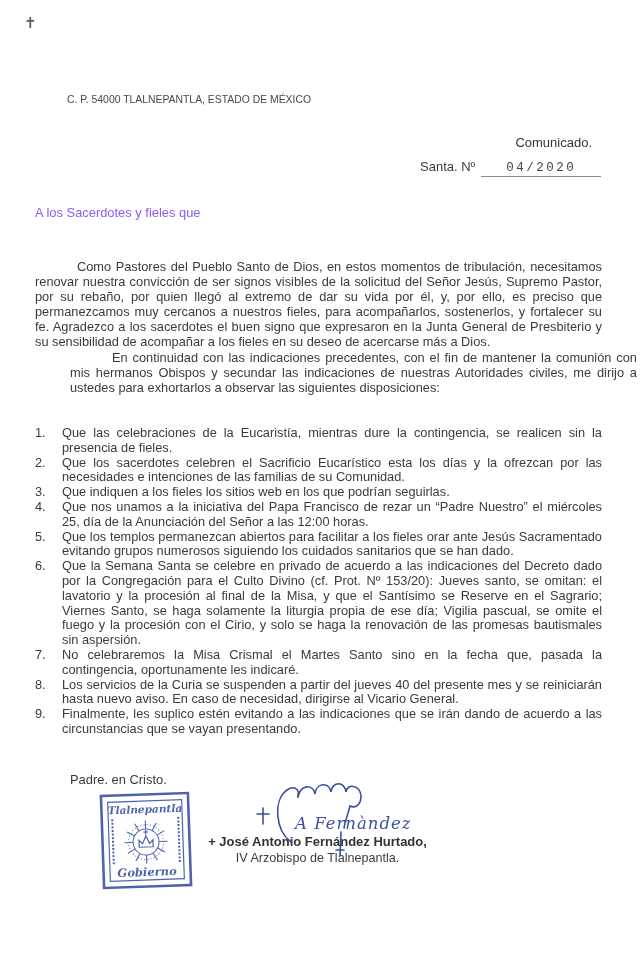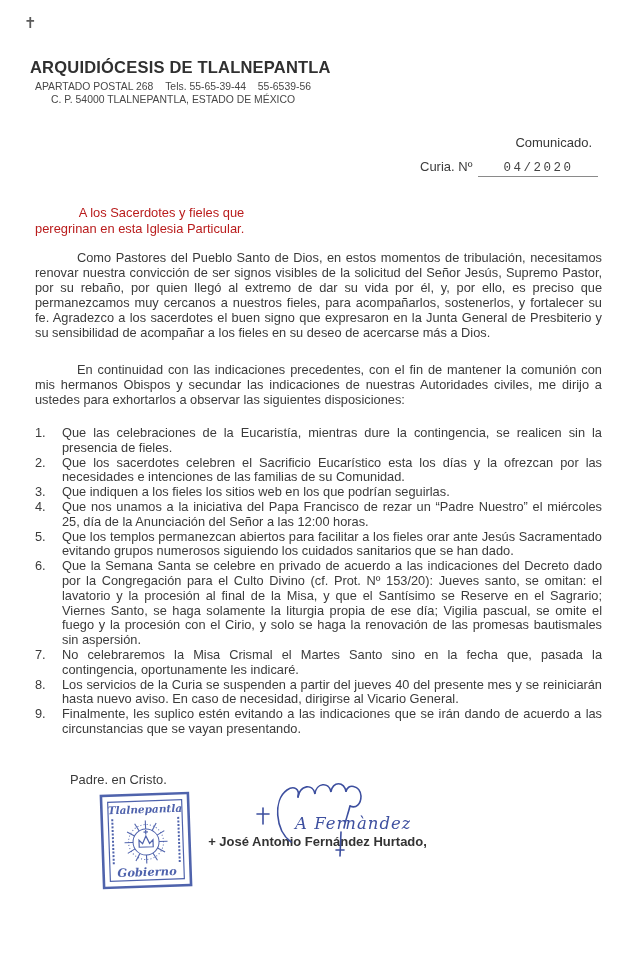--- a/index.html
+++ b/index.html
@@ -14,35 +14,35 @@
   .abs{position:absolute;}
 
   
   .corner-cross{left:24px;top:14px;font-size:15px;color:#5a5a5a;}
 
   
   .lh-title{left:30px;top:58px;width:265px;text-align:center;
     font-size:16.5px;font-weight:bold;letter-spacing:.2px;color:#303030;white-space:nowrap;}
   .lh-line2{left:35px;top:81px;width:276px;display:flex;justify-content:space-between;
     font-size:10.4px;color:#474747;white-space:nowrap;}
-  .lh-line3{left:35px;top:94px;width:276px;text-align:center;
+  .lh-line3{left:35px;top:94px;width:276px;text-align:right;
     font-size:10.4px;color:#474747;white-space:nowrap;}
 
   .comunicado{top:135px;right:49px;font-size:13px;color:#363636;text-align:center;}
   .prot-line{left:420px;top:159px;font-size:13px;color:#3c3c3c;white-space:nowrap;}
   .prot-value{display:inline-block;width:120px;margin-left:6px;text-align:center;
     border-bottom:1.5px solid #8a8a8a;
     font-family:"Liberation Mono", monospace;font-size:12.5px;letter-spacing:2.5px;
     color:#444;padding-bottom:1px;}
 
-  .addressee{left:35px;top:205px;font-size:12.9px;line-height:15.6px;color:#b91c1c;text-align:right;}
+  .addressee{left:35px;top:205px;font-size:12.9px;line-height:15.6px;color:#8b5cf6;}
 
-  .para{left:35px;top:250px;width:567px;font-size:12.8px;line-height:15px;
+  .para{left:35px;top:259px;width:567px;font-size:12.8px;line-height:15px;
     text-align:justify;text-indent:42px;color:#3b3b3b;}
-  .para2{top:362px;}
+  .para2{top:350px;margin-left:35px;}
 
   .list{left:35px;top:426px;width:567px;font-size:12.8px;line-height:14.8px;color:#3b3b3b;}
   .list-item{display:flex;}
   .list-item .num{width:27px;flex:0 0 27px;}
   .list-item .txt{flex:1;text-align:justify;}
 
   .date-line{left:240px;top:744px;font-size:12.8px;color:#3b3b3b;}
   .closing{left:70px;top:772px;font-size:12.9px;color:#3a3a3a;}
 
   .stamp{left:100px;top:792px;width:92px;height:97px;transform:rotate(-2deg);opacity:.92;}
@@ -59,37 +59,30 @@
   .signer .name{font-size:13px;font-weight:bold;color:#333;white-space:nowrap;}
   .signer .title{font-size:12.6px;color:#3d3d3d;margin-top:2px;}
 </style>
 </head>
 <body>
 
 <div class="page">
 
   <div class="abs corner-cross">✝</div>
 
-  <div class="abs lh-title">ARQUIDIÓCESIS DE TLALNEPANTLA</div>
-  <div class="abs lh-line2">
-    <span>APARTADO POSTAL 268</span>
-    <span>Tels. 55-65-39-44</span>
-    <span>55-6539-56</span>
-  </div>
   <div class="abs lh-line3">C. P. 54000  TLALNEPANTLA, ESTADO DE MÉXICO</div>
 
   <div class="abs comunicado">Comunicado.</div>
 
   <div class="abs prot-line">
-    <span>Curia. Nº</span><span class="prot-value">04/2020</span>
+    <span>Santa. Nº</span><span class="prot-value">04/2020</span>
   </div>
 
   <div class="abs addressee">
     <div>A los Sacerdotes y fieles que</div>
-    <div>peregrinan en esta Iglesia Particular.</div>
   </div>
 
   <div class="abs para">Como Pastores del Pueblo Santo de Dios, en estos momentos de tribulación, necesitamos renovar nuestra convicción de ser signos visibles de la solicitud del Señor Jesús, Supremo Pastor, por su rebaño, por quien llegó al extremo de dar su vida por él, y, por ello, es preciso que permanezcamos muy cercanos a nuestros fieles, para acompañarlos, sostenerlos, y fortalecer su fe. Agradezco a los sacerdotes el buen signo que expresaron en la Junta General de Presbiterio y su sensibilidad de acompañar a los fieles en su deseo de acercarse más a Dios.</div>
   <div class="abs para para2">En continuidad con las indicaciones precedentes, con el fin de mantener la comunión con mis hermanos Obispos y secundar las indicaciones de nuestras Autoridades civiles, me dirijo a ustedes para exhortarlos a observar las siguientes disposiciones:</div>
 
   <div class="abs list" id="disposiciones">
       <div class="list-item">
       <span class="num">1.</span>
       <span class="txt">Que las celebraciones de la Eucaristía, mientras dure la contingencia, se realicen sin la presencia de fieles.</span>
     </div>
@@ -170,15 +163,16 @@
       <path d="M53,19 C55,7 68,5 70,16 C71,5 84,3 86,14 C87,3 100,3 101,14 C102,5 115,7 116,18 C116,26 111,31 105,28"></path>
       <path d="M105,28 C103,36 100,44 99,50"></path>
       <path d="M96,54 L95,78"></path>
       <path d="M91,72 L99,72"></path>
     </g>
     <text x="50" y="51">A Fernàndez</text>
   </svg>
 
   <div class="abs signer">
     <div class="name">+ José Antonio Fernández Hurtado,</div>
+    <div class="title">IV Arzobispo de Tlalnepantla.</div>
   </div>
 
 </div>
 
 </body></html>

